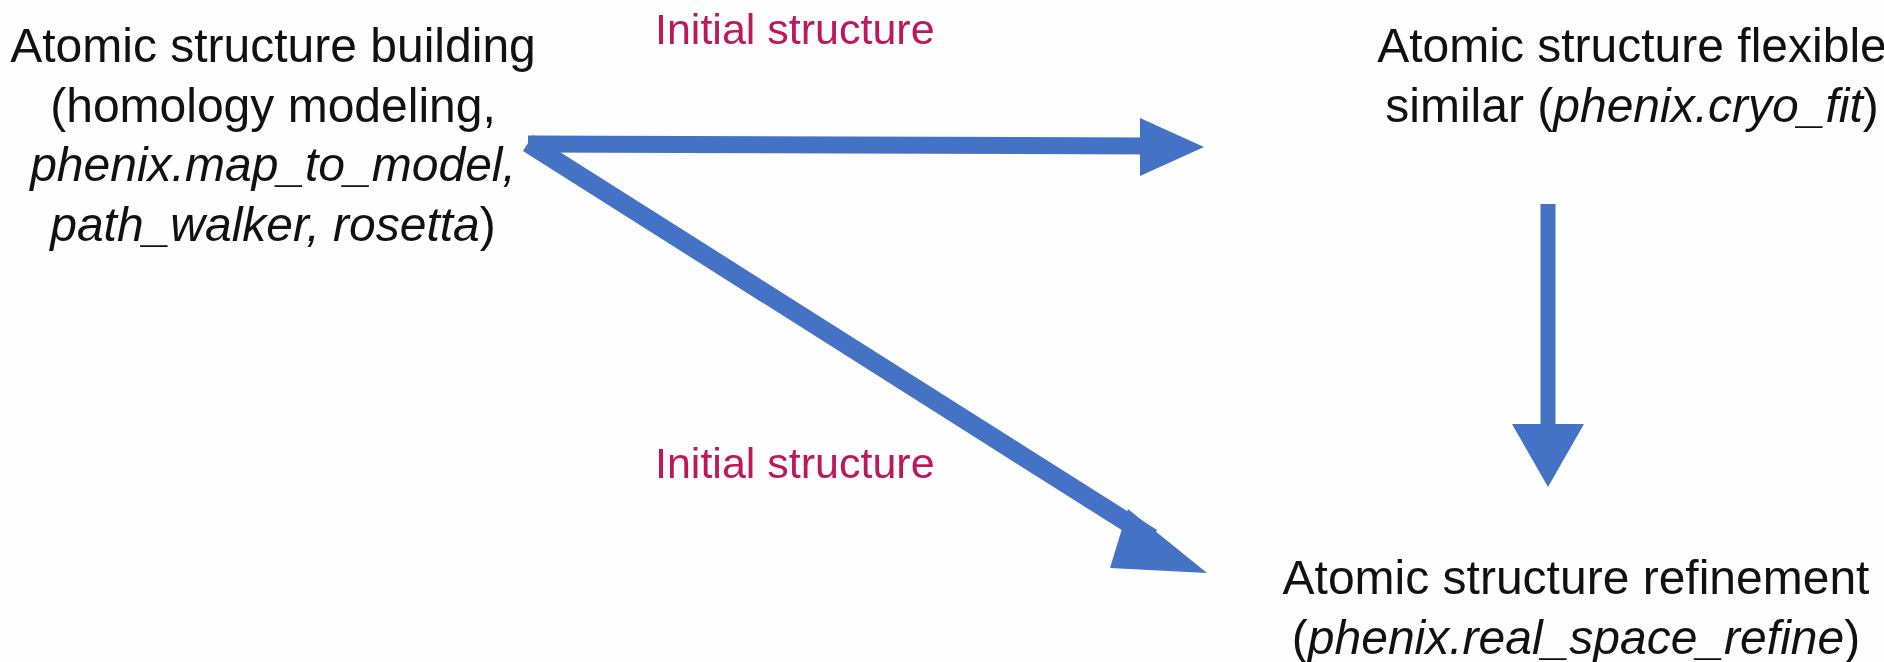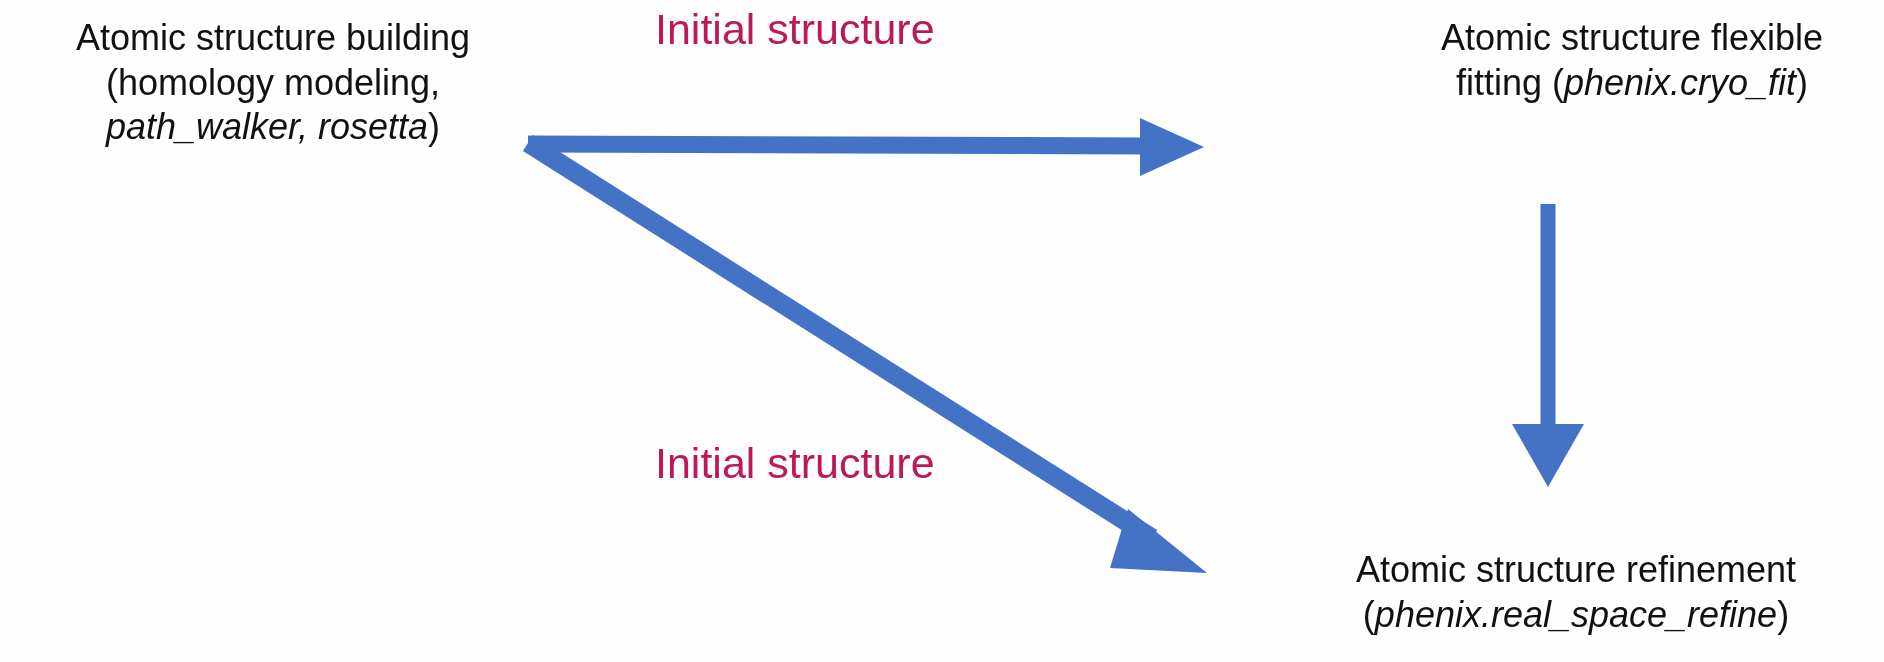--- a/index.html
+++ b/index.html
@@ -14,21 +14,21 @@
     height: 662px;
     background: #fefefe;
     overflow: hidden;
     font-family: "Liberation Sans", "DejaVu Sans", sans-serif;
     color: #0d0d0d;
   }
   .node {
     position: absolute;
     text-align: center;
     line-height: 1.24;
-    font-size: 36px;
+    font-size: 48px;
     font-weight: 400;
     color: #111111;
     white-space: nowrap;
   }
   .node .ln { display: block; }
   .node em {
     font-style: italic;
     font-family: "Liberation Sans", "DejaVu Sans", sans-serif;
   }
   .edge-label {
@@ -79,26 +79,27 @@
 
     <g>
       <line x1="1548" y1="204" x2="1548" y2="428" stroke="#4472C4" stroke-width="15" stroke-linecap="butt"></line>
       <polygon points="1512,424 1584,424 1548,487" fill="#4472C4"></polygon>
     </g>
   </svg>
 
   <div class="node" id="node-building">
     <span class="ln">Atomic structure building</span>
     <span class="ln">(homology modeling,</span>
+    <span class="ln"><em>phenix.map_to_model,</em></span>
     <span class="ln"><em>path_walker, rosetta</em><span>)</span></span>
   </div>
 
   <div class="node" id="node-fitting">
     <span class="ln">Atomic structure flexible</span>
-    <span class="ln"><span>fitting (</span><em>phenix.cryo_fit</em><span>)</span></span>
+    <span class="ln"><span>similar (</span><em>phenix.cryo_fit</em><span>)</span></span>
   </div>
 
   <div class="node" id="node-refinement">
     <span class="ln">Atomic structure refinement</span>
     <span class="ln"><span>(</span><em>phenix.real_space_refine</em><span>)</span></span>
   </div>
 
   <div class="edge-label" id="label-different">
     <span class="ln">Initial structure</span>
   </div>

